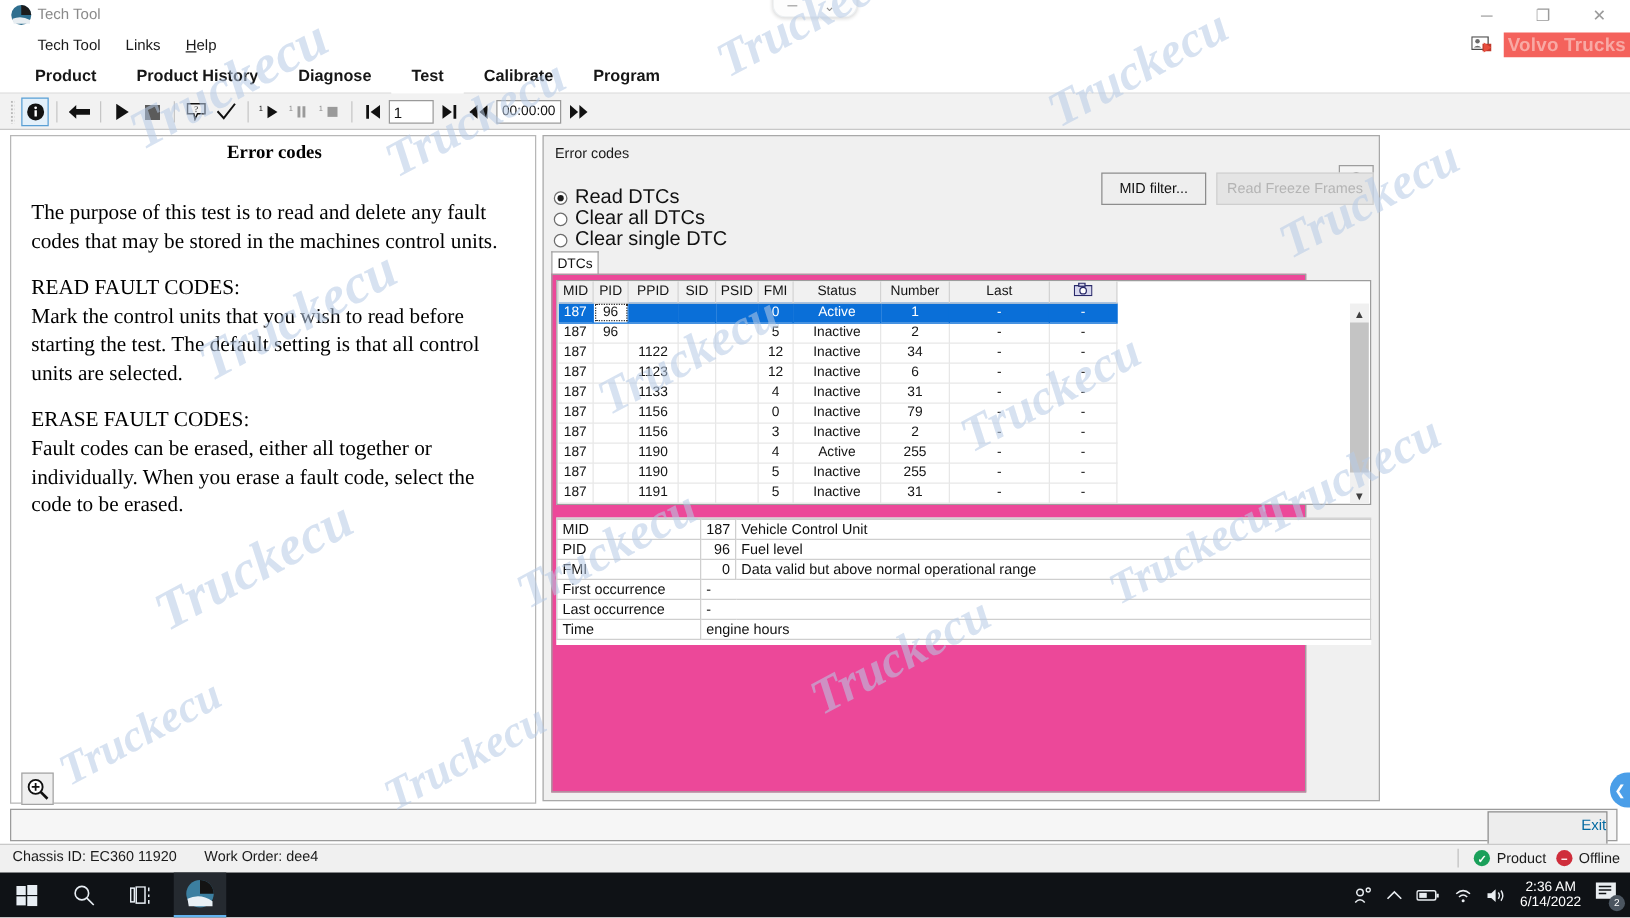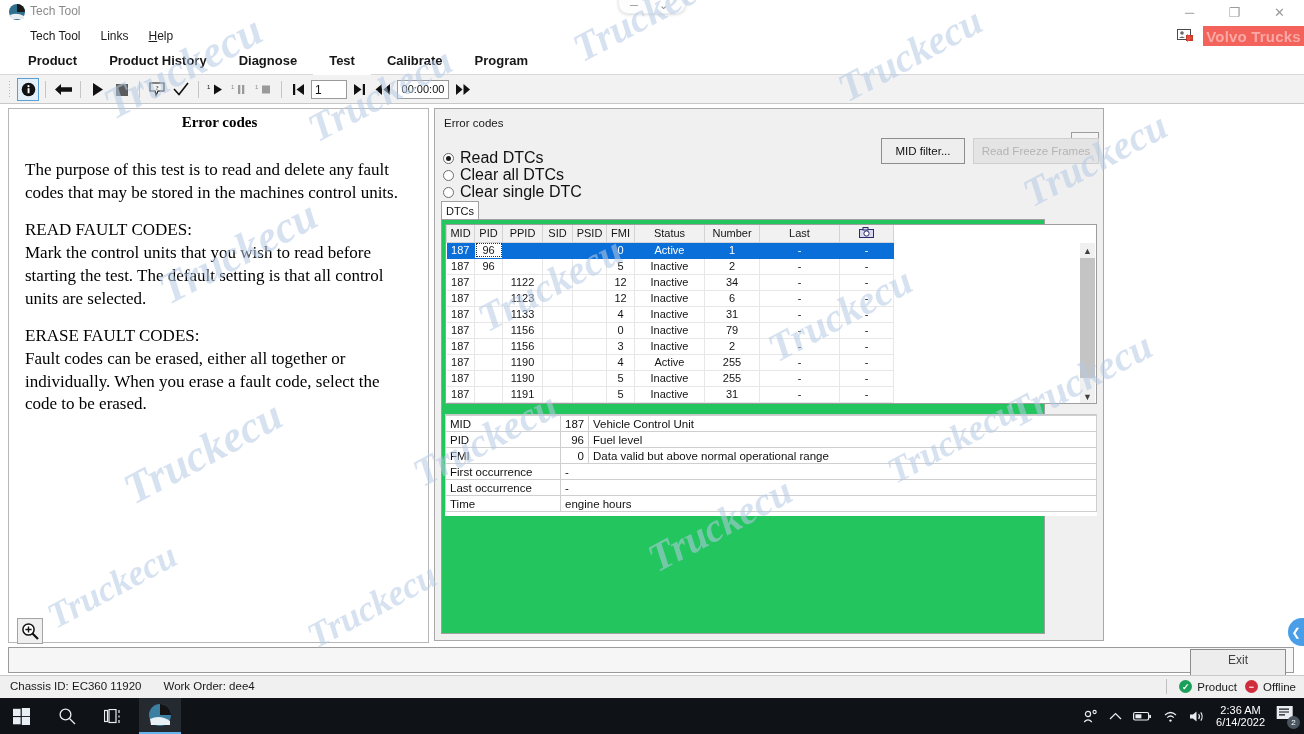--- a/index.html
+++ b/index.html
@@ -177,21 +177,21 @@
   }
 
   
   #dtc-tab {
     position:absolute; left:6px; top:92px; width:38px; height:19px;
     background:#ffffff; border:1px solid #a0a0a0; border-bottom:none;
     font-size:11px; color:#111; text-align:center; line-height:18px;
   }
   #tabpane {
     position:absolute; left:6px; top:110px; width:604px; height:415px;
-    background:#22c55e; border:1px solid #a0a0a0;
+    background:#ec4899; border:1px solid #a0a0a0;
   }
 
   
   #tablebox {
     position:absolute; left:3px; top:4px; width:652px; height:180px;
     background:#ffffff; border:1px solid #9d9d9d; overflow:hidden;
   }
   table.dtc { border-collapse:collapse; width:447px; table-layout:fixed; }
   table.dtc th {
     background:#f1f1f1; border:1px solid #d3d3d3; border-top:none;
@@ -233,21 +233,21 @@
   td.dnum { width:28px; text-align:right; }
 
   
   #bottombar {
     position:absolute; left:8px; top:543px; width:1286px; height:26px;
     background:#f6f6f6; border:1px solid #9b9b9b;
   }
   #btn-exit {
     position:absolute; left:1190px; top:545px; width:96px; height:38px;
     background:#ededed; border:1px solid #8d8d8d;
-    font-size:12px; color:#404040; text-align:center; line-height:20px;
+    font-size:12px; color:#0369a1; text-align:right; line-height:20px;
   }
 
   
   #edge-tab {
     position:absolute; right:0; top:514px; width:16px; height:28px;
     background:#4a9ee8; border-radius:14px 0 0 14px;
     display:flex; align-items:center; justify-content:center;
     color:#ffffff; font-size:11px;
   }
 

